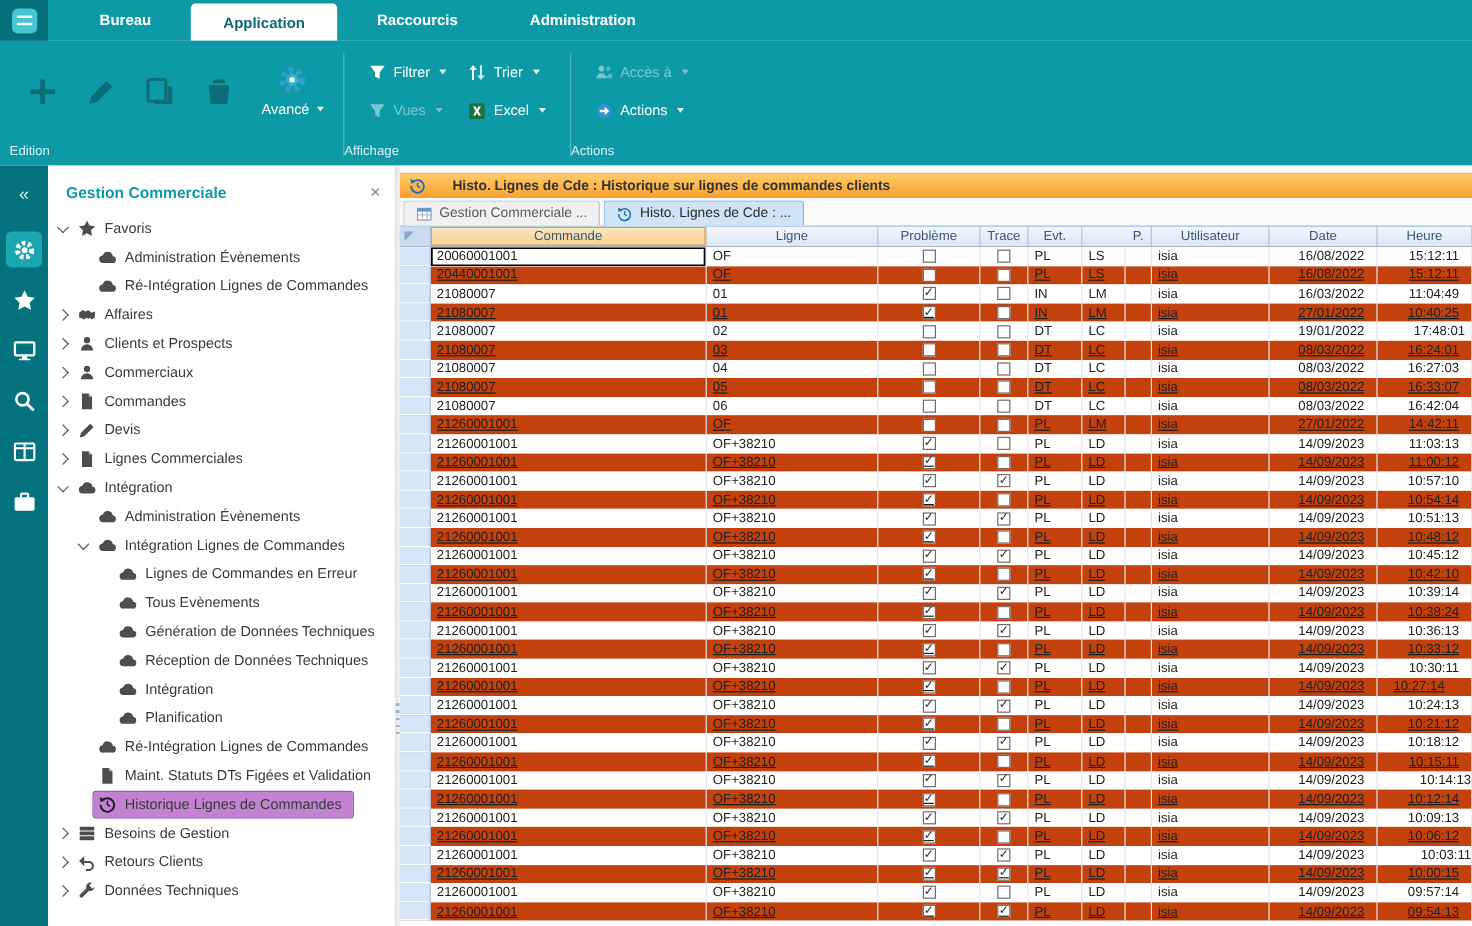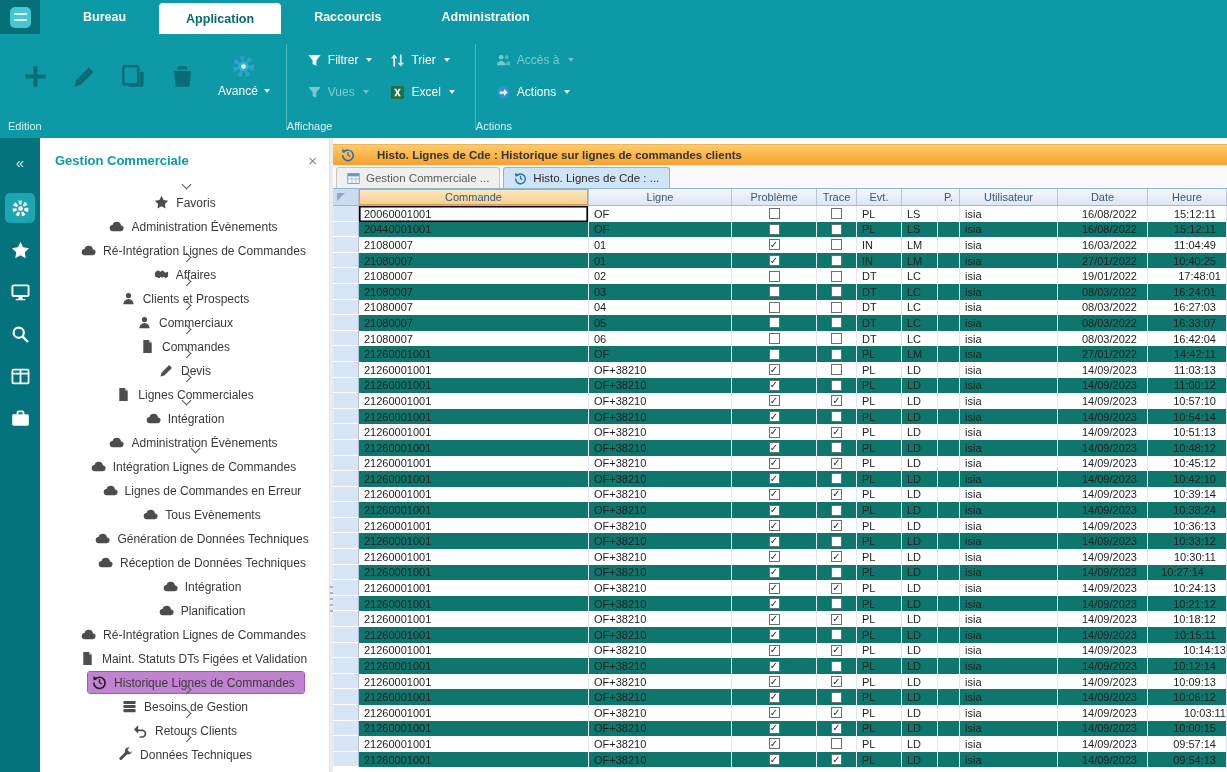--- a/index.html
+++ b/index.html
@@ -46,21 +46,21 @@
 .rail-item{width:30px;height:30px;display:flex;align-items:center;justify-content:center;border-radius:5px;color:#fff;}
 .rail-item.active{background:#1ba6b2;}
 .rail-item .icw{width:19px;height:19px;}
 
 
 .sidebar{width:290px;background:#fff;flex:none;display:flex;flex-direction:column;border-right:1px solid #e2e2e2;}
 .sb-head{display:flex;align-items:center;padding:15px 12px 8px 15px;flex:none;}
 .sb-title{flex:1;color:#0b9aa6;font-size:13px;font-weight:700;}
 .sb-close{color:#8a8a8a;font-size:15px;line-height:1;}
 .tree{flex:1;overflow:hidden;font-size:12px;color:#3a3a3a;padding-top:2px;}
-.titem{display:flex;align-items:center;height:24px;flex-direction:column;}
+.titem{display:flex;align-items:center;height:24px;}
 .chev{width:14px;height:14px;position:relative;flex:none;margin-right:1px;}
 .chev.down::before{content:"";position:absolute;left:3px;top:3px;width:6px;height:6px;border-right:1.5px solid #5a5a5a;border-bottom:1.5px solid #5a5a5a;transform:rotate(45deg);}
 .chev.right::before{content:"";position:absolute;left:3px;top:4px;width:6px;height:6px;border-right:1.5px solid #5a5a5a;border-bottom:1.5px solid #5a5a5a;transform:rotate(-45deg);}
 .hl{display:flex;align-items:center;gap:7px;padding:3px 9px 3px 4px;border-radius:2px;min-width:0;}
 .titem.sel .hl{background:#c183cf;outline:1px solid #a058b8;}
 .ticon{width:15px;height:15px;color:#4d4d4d;display:flex;flex:none;}
 .ticon svg{width:100%;height:100%;}
 .titem.sel .ticon{color:#1f1f1f;}
 .tlabel{white-space:nowrap;overflow:hidden;}
 
@@ -80,21 +80,21 @@
 
 
 .grid{flex:1;display:flex;flex-direction:column;min-height:0;font-size:11px;color:#1e1e1e;}
 .ghead{height:17px;flex:none;display:flex;background:linear-gradient(#f4f7fc,#dde6f3);color:#3a5679;border-bottom:1px solid #a9b7cd;}
 .gh{display:flex;align-items:center;justify-content:center;border-right:1px solid #b9c4d8;flex:none;overflow:hidden;white-space:nowrap;}
 .gh.sorted{background:linear-gradient(#fce8c2,#f4cf90);box-shadow:inset 0 0 0 1px #dd9f42;}
 .gh.ghsel{background:#ccdcf0;position:relative;}
 .gh.ghsel::after{content:"";position:absolute;left:4px;top:4px;border-left:8px solid #8fa6c4;border-bottom:8px solid transparent;}
 .gbody{flex:1;overflow:hidden;}
 .grow{display:flex;height:15.6px;background:#fff;}
-.grow.alt{background:#0f766e;}
+.grow.alt{background:#c2410c;text-decoration:underline;}
 .gc{display:flex;align-items:center;padding:0 5px;border-right:1px solid #e3e7ef;flex:none;overflow:hidden;white-space:nowrap;}
 .gc.selcell{background:#d7e5f6;border-right:1px solid #aebdd6;border-bottom:1px solid #fff;}
 .gc.ckcell{justify-content:center;}
 .cb{width:11px;height:11px;border:1px solid #6e6e6e;background:#fff;display:flex;align-items:center;justify-content:center;flex:none;font-family:"DejaVu Sans",sans-serif;}
 .cb.on::after{content:"✓";font-size:10px;color:#2b2b2b;margin-top:-1px;}
 .gc.focus{box-shadow:inset 0 0 0 1.6px #000;background:#fff;}
 </style>
 </head>
 <body>
 

